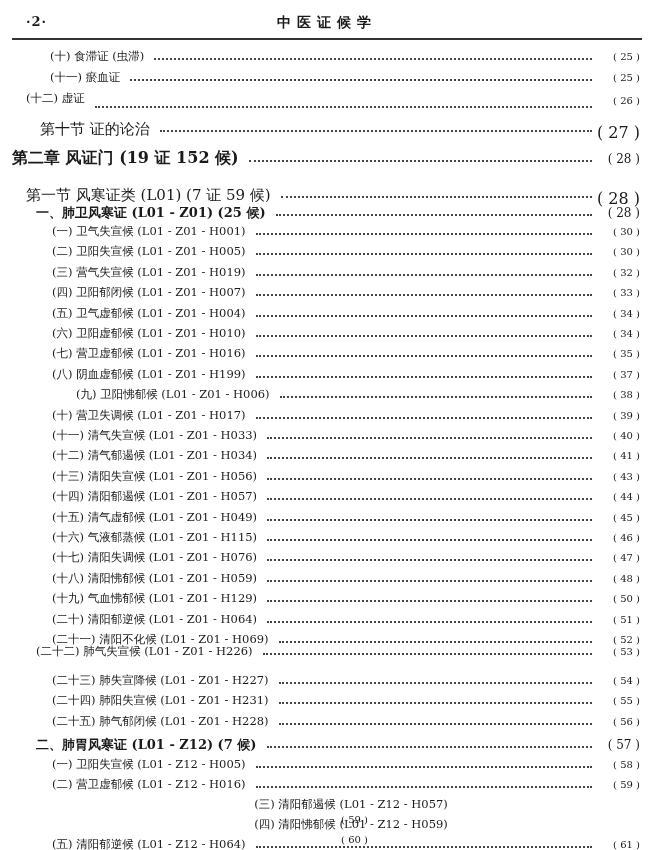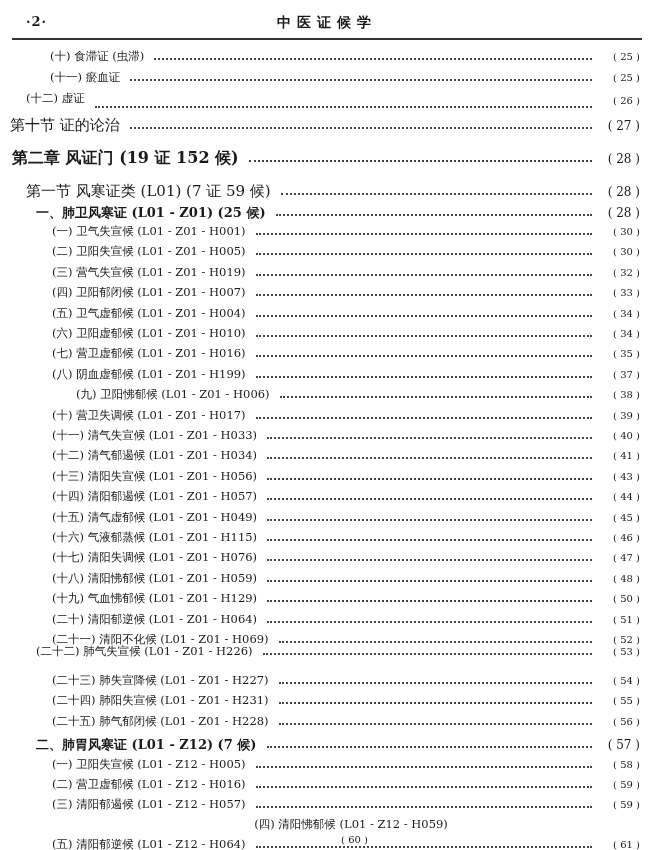--- a/index.html
+++ b/index.html
@@ -75,21 +75,21 @@
     }
     .toc-page {
       flex: 0 0 auto;
       width: 44px;
       text-align: right;
       padding-right: 10px;
     }
     .lvl-item { font-size: 11.5px; }
     .lvl-item .toc-page { font-size: 10px; }
     .lvl-section { font-size: 15px; }
-    .lvl-section .toc-page { font-size: 12px; }
+    .lvl-section .toc-page { font-size: 16px; margin-top: 7px; }
     .lvl-chapter { font-size: 16px; font-weight: bold; }
     .lvl-chapter .toc-page { font-size: 12px; font-weight: normal; }
     .lvl-sub { font-size: 13px; font-weight: bold; }
     .lvl-sub .toc-page { font-size: 12px; font-weight: normal; }
   </style>
 </head>
 <body>
 
 <div class="page-header">
   <span class="page-number">·2·</span>
@@ -106,21 +106,21 @@
     <div class="toc-row lvl-item" style="top: 22px; padding-left: 50px;">
       <span class="toc-title">(十一) 瘀血证</span>
       <span class="toc-dots"></span>
       <span class="toc-page">( 25 )</span>
     </div>
     <div class="toc-row lvl-item" style="top: 43px; padding-left: 26px; align-items: flex-end;">
       <span class="toc-title">(十二) 虚证</span>
       <span class="toc-dots"></span>
       <span class="toc-page">( 26 )</span>
     </div>
-    <div class="toc-row lvl-section" style="top: 68px; padding-left: 10px;">
+    <div class="toc-row lvl-section" style="top: 68px; padding-left: 40px;">
       <span class="toc-title">第十节  证的论治</span>
       <span class="toc-dots"></span>
       <span class="toc-page">( 27 )</span>
     </div>
     <div class="toc-row lvl-chapter" style="top: 100px; padding-left: 12px;">
       <span class="toc-title">第二章  风证门 (19 证 152 候)</span>
       <span class="toc-dots"></span>
       <span class="toc-page">( 28 )</span>
     </div>
     <div class="toc-row lvl-section" style="top: 134px; padding-left: 26px;">
@@ -266,21 +266,21 @@
     <div class="toc-row lvl-item" style="top: 709px; padding-left: 52px;">
       <span class="toc-title">(一) 卫阳失宣候 (L01 - Z12 - H005)</span>
       <span class="toc-dots"></span>
       <span class="toc-page">( 58 )</span>
     </div>
     <div class="toc-row lvl-item" style="top: 729px; padding-left: 52px;">
       <span class="toc-title">(二) 营卫虚郁候 (L01 - Z12 - H016)</span>
       <span class="toc-dots"></span>
       <span class="toc-page">( 59 )</span>
     </div>
-    <div class="toc-row lvl-item" style="top: 749px; padding-left: 52px;">
+    <div class="toc-row lvl-item" style="top: 749px; padding-left: 52px; flex-direction: column;">
       <span class="toc-title">(三) 清阳郁遏候 (L01 - Z12 - H057)</span>
       <span class="toc-dots"></span>
       <span class="toc-page">( 59 )</span>
     </div>
     <div class="toc-row lvl-item" style="top: 769px; padding-left: 52px; flex-direction: column;">
       <span class="toc-title">(四) 清阳怫郁候 (L01 - Z12 - H059)</span>
       <span class="toc-dots"></span>
       <span class="toc-page">( 60 )</span>
     </div>
     <div class="toc-row lvl-item" style="top: 789px; padding-left: 52px;">

